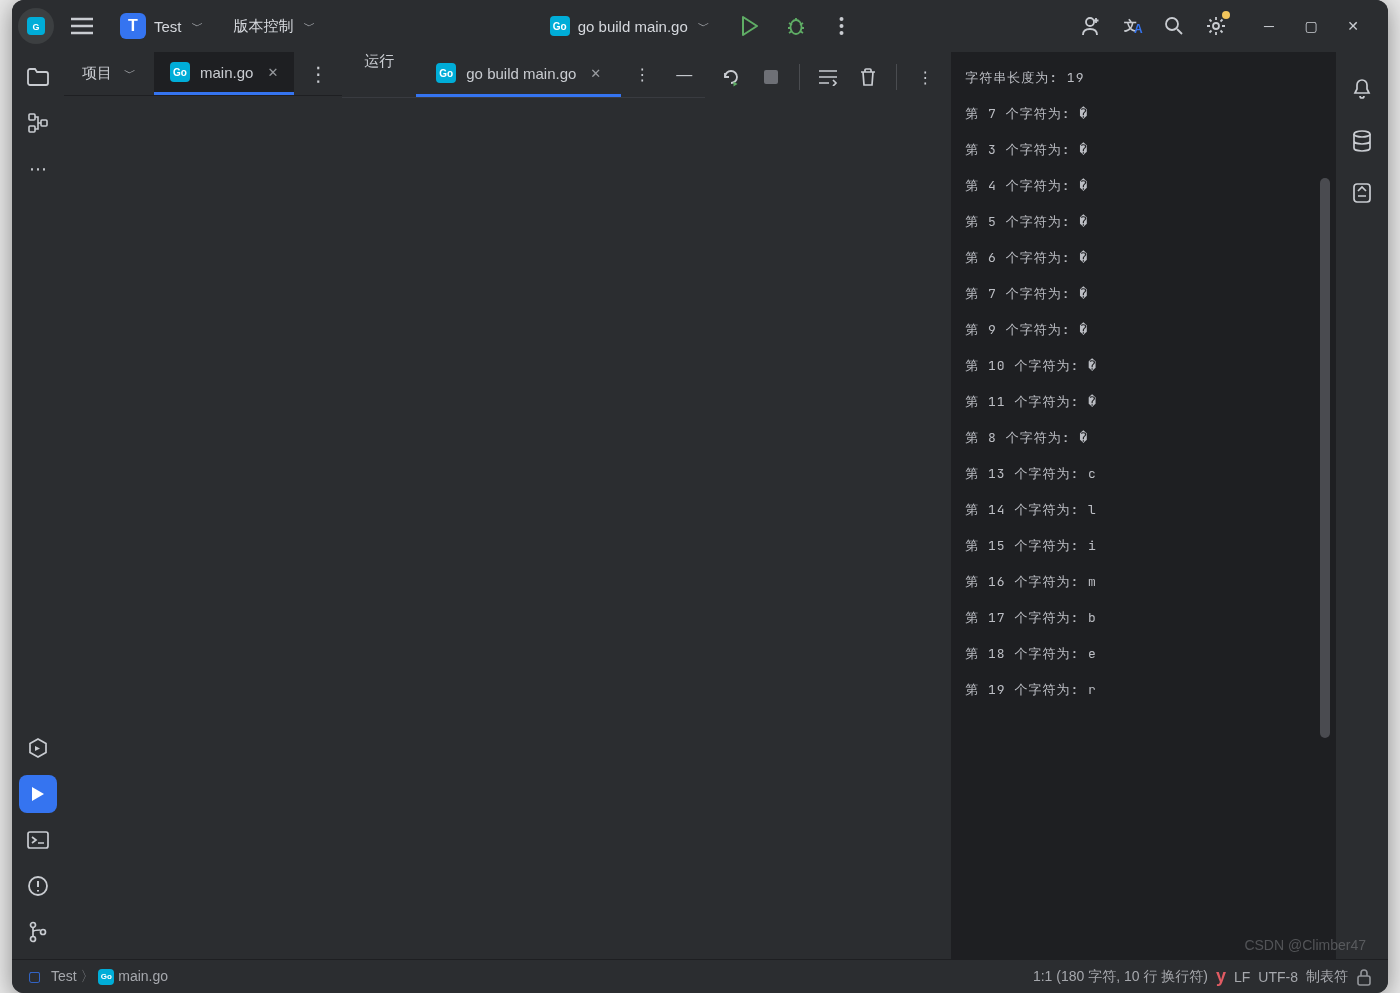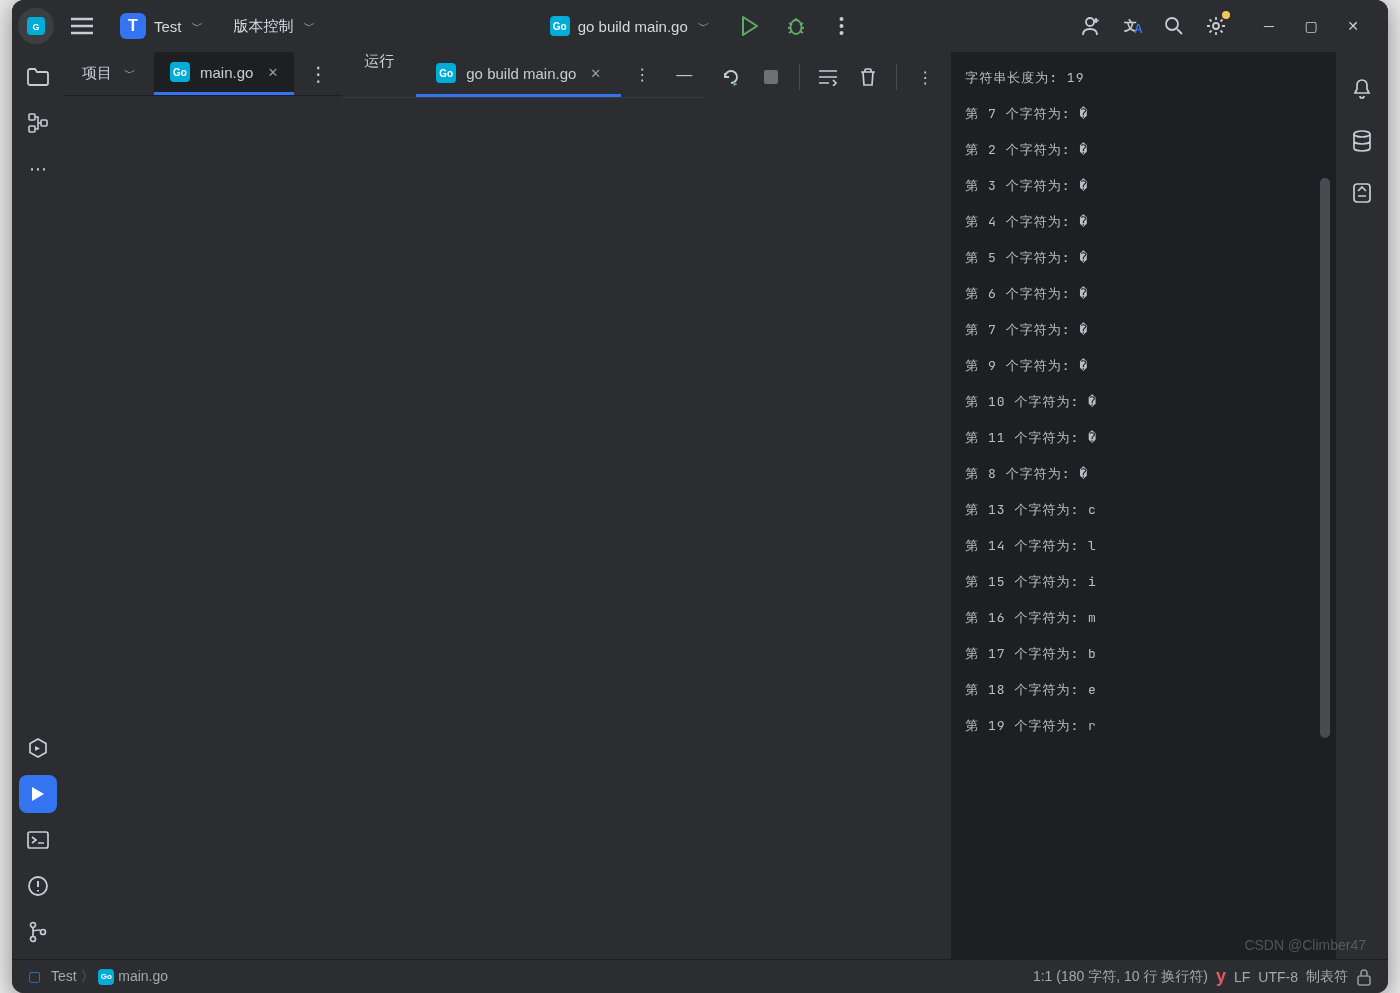--- a/index.html
+++ b/index.html
@@ -271,21 +271,20 @@
         <div class="divider"></div>
         <div class="tbar-btn">⋮</div>
       </div>
 
       <div class="console" id="console">
         <div class="console-scrollbar">
           <div class="thumb"></div>
         </div>
       <div class="console-line">字符串长度为: 19</div>
           <div class="console-line">第 7 个字符为: �</div>
-          <div class="console-line">第 2 个字符为: �</div>
           <div class="console-line">第 3 个字符为: �</div>
           <div class="console-line">第 4 个字符为: �</div>
           <div class="console-line">第 5 个字符为: �</div>
           <div class="console-line">第 6 个字符为: �</div>
           <div class="console-line">第 7 个字符为: �</div>
           <div class="console-line">第 9 个字符为: �</div>
           <div class="console-line">第 10 个字符为: �</div>
           <div class="console-line">第 11 个字符为: �</div>
           <div class="console-line">第 8 个字符为: �</div>
           <div class="console-line">第 13 个字符为: c</div>

